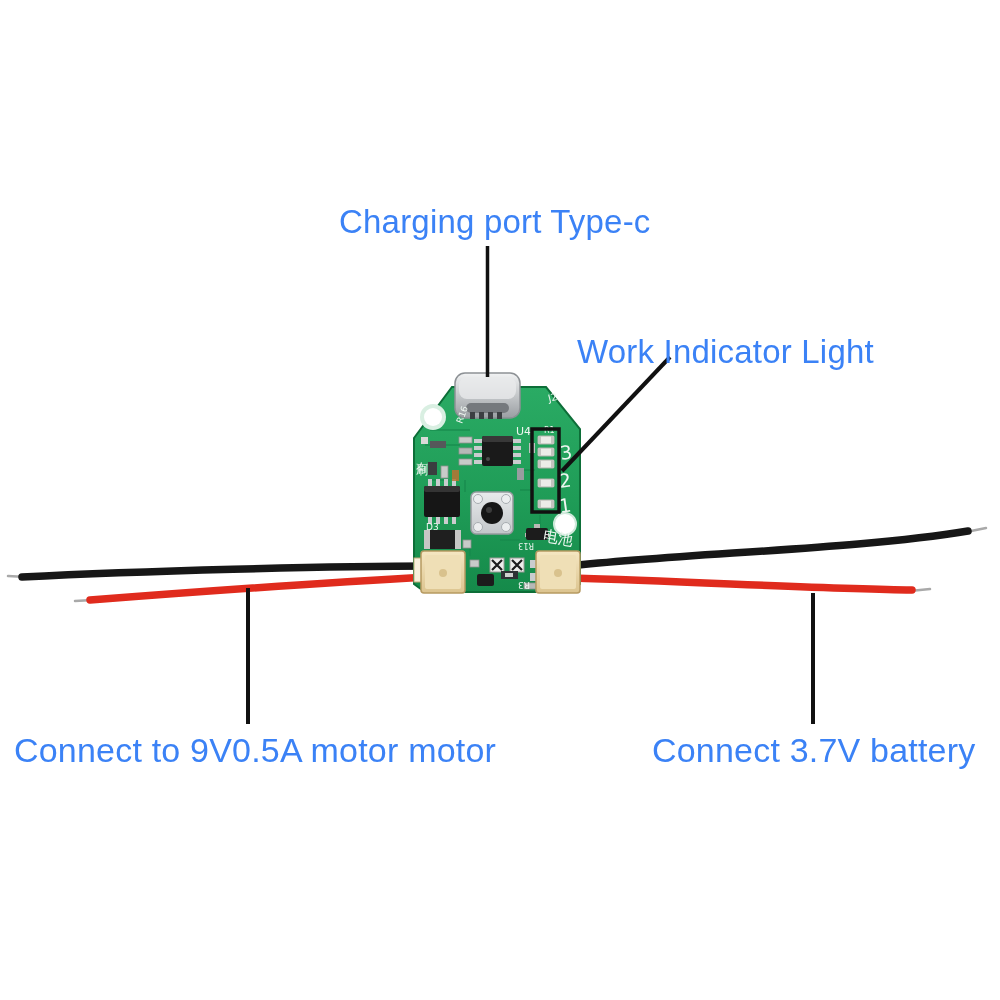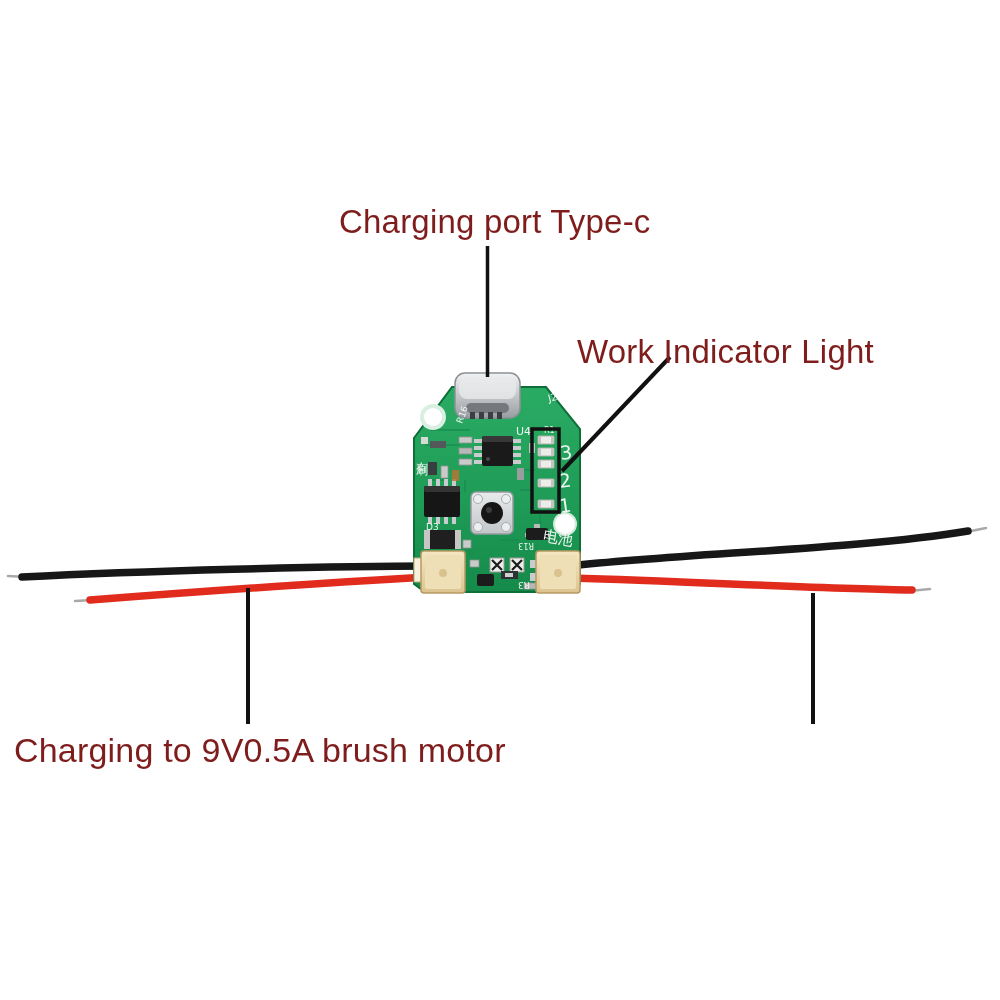--- a/index.html
+++ b/index.html
@@ -2,21 +2,21 @@
 <html><head>
 <meta charset="utf-8">
 <style>
   html,body{margin:0;padding:0;background:#ffffff;}
   .canvas{
     position:relative;width:1000px;height:1000px;background:#ffffff;
     font-family:"Liberation Sans",sans-serif;overflow:hidden;
   }
   .scene{position:absolute;left:0;top:0;}
   .label{
-    position:absolute;color:#7f1d1d;white-space:nowrap;
+    position:absolute;color:#3b82f6;white-space:nowrap;
     font-family:"Liberation Sans",sans-serif;font-weight:400;
     letter-spacing:0.2px;
   }
   .label-lg{font-size:33px;}
   .label-xl{font-size:34px;}
   .silk{
     position:absolute;color:#eef6f0;font-size:13px;line-height:1;
     font-family:"DejaVu Sans",sans-serif;white-space:nowrap;
   }
   .silk-vert{writing-mode:vertical-rl;text-orientation:upright;letter-spacing:2px;}
@@ -229,19 +229,20 @@
       <rect x="532" y="429" width="27" height="83" fill="none" stroke-width="3.5" stroke="#111111"></rect>
       <line x1="248" y1="588" x2="248" y2="724" stroke-width="4" stroke="#111111"></line>
       <line x1="813" y1="593" x2="813" y2="724" stroke-width="4" stroke="#111111"></line>
     </g>
   </svg>
 
   <div class="label label-lg" style="left:339px;top:203px;">Charging port Type-c</div>
 
   <div class="label label-lg" style="left:577px;top:313px;margin-top:20px;">Work Indicator Light</div>
 
-  <div class="label label-xl" style="left:14px;top:731px;">Charging to 9V0.5A brush motor</div>
-
+  <div class="label label-xl" style="left:14px;top:731px;">Connect to 9V0.5A motor motor</div>
+
+  <div class="label label-xl" style="left:652px;top:731px;">Connect 3.7V battery</div>
 
   <div class="silk" style="left:543px;top:531px;transform:rotate(10deg);font-size:15px;">电池</div>
   <div class="silk silk-vert" style="left:416px;top:452px;font-size:12px;">有刷</div>
 
 </div>
 
 </body></html>

